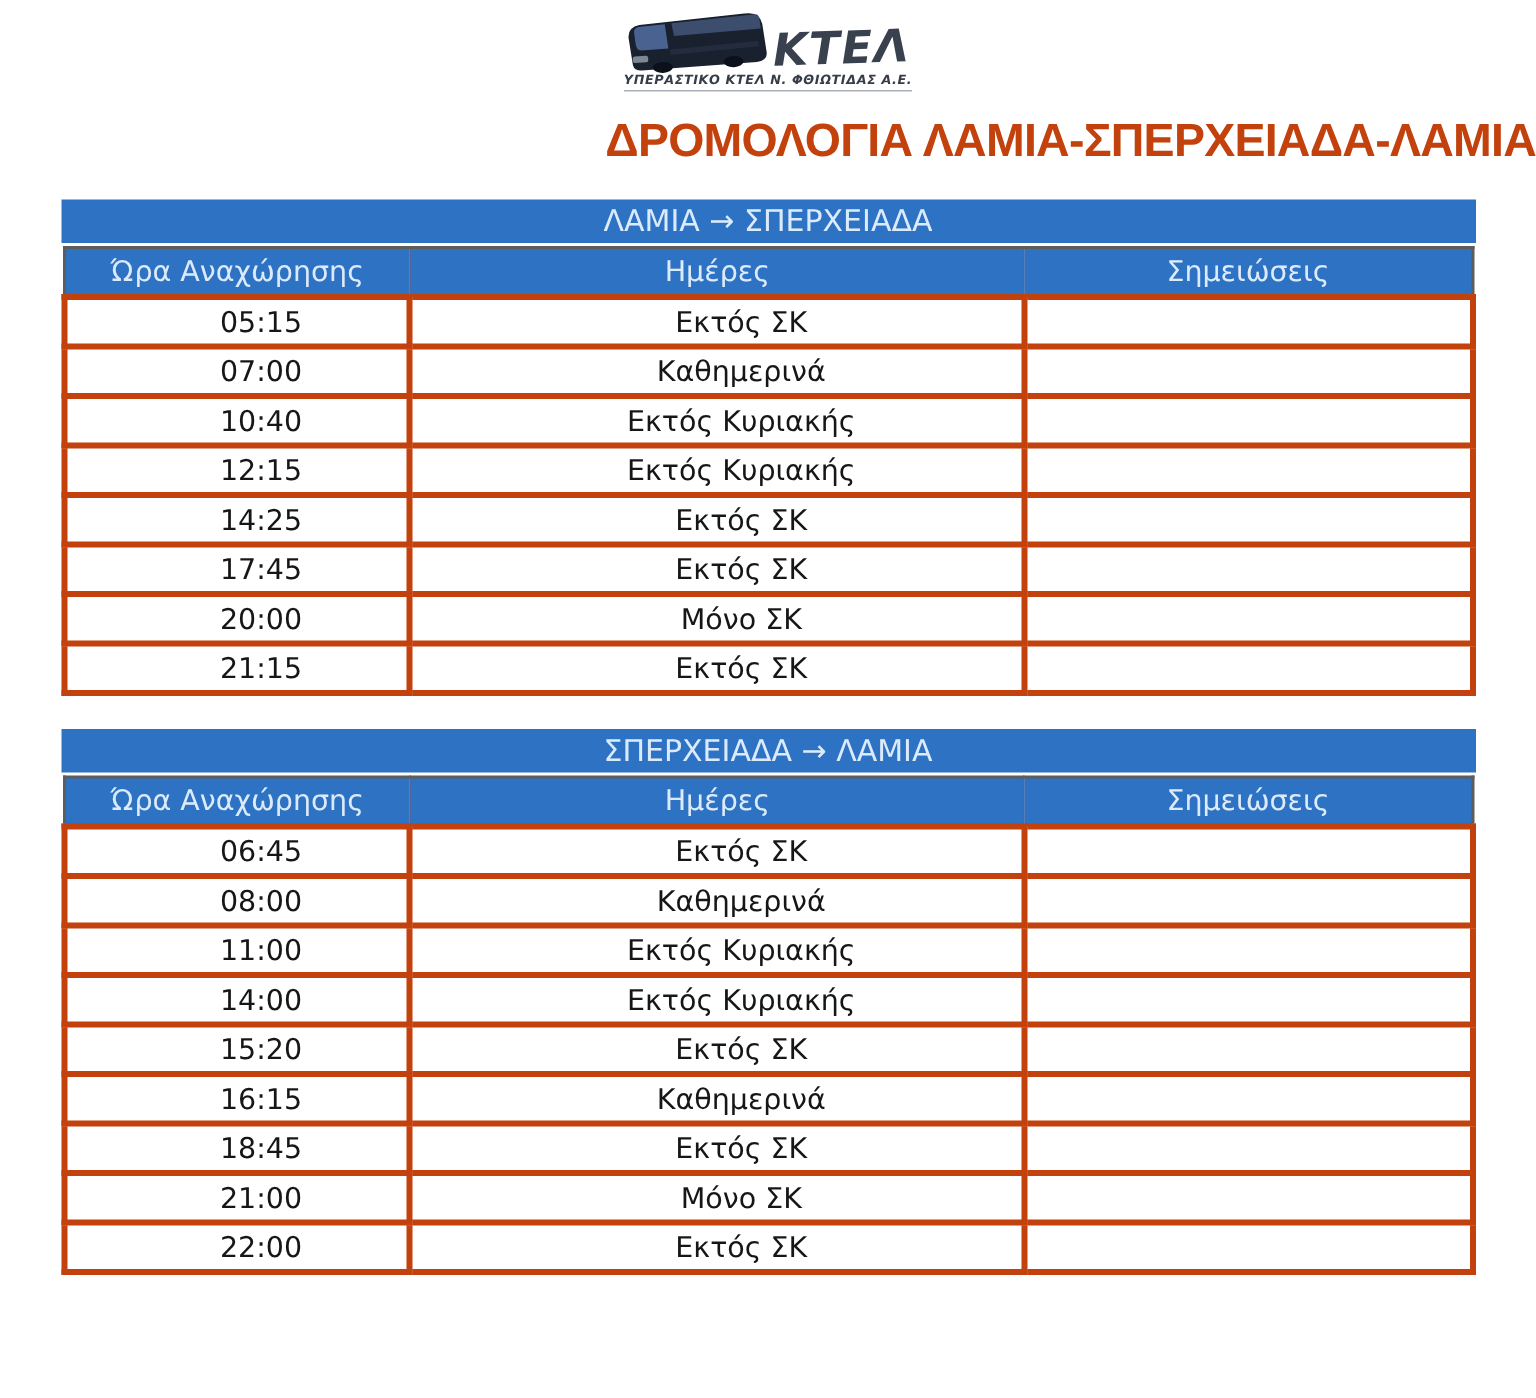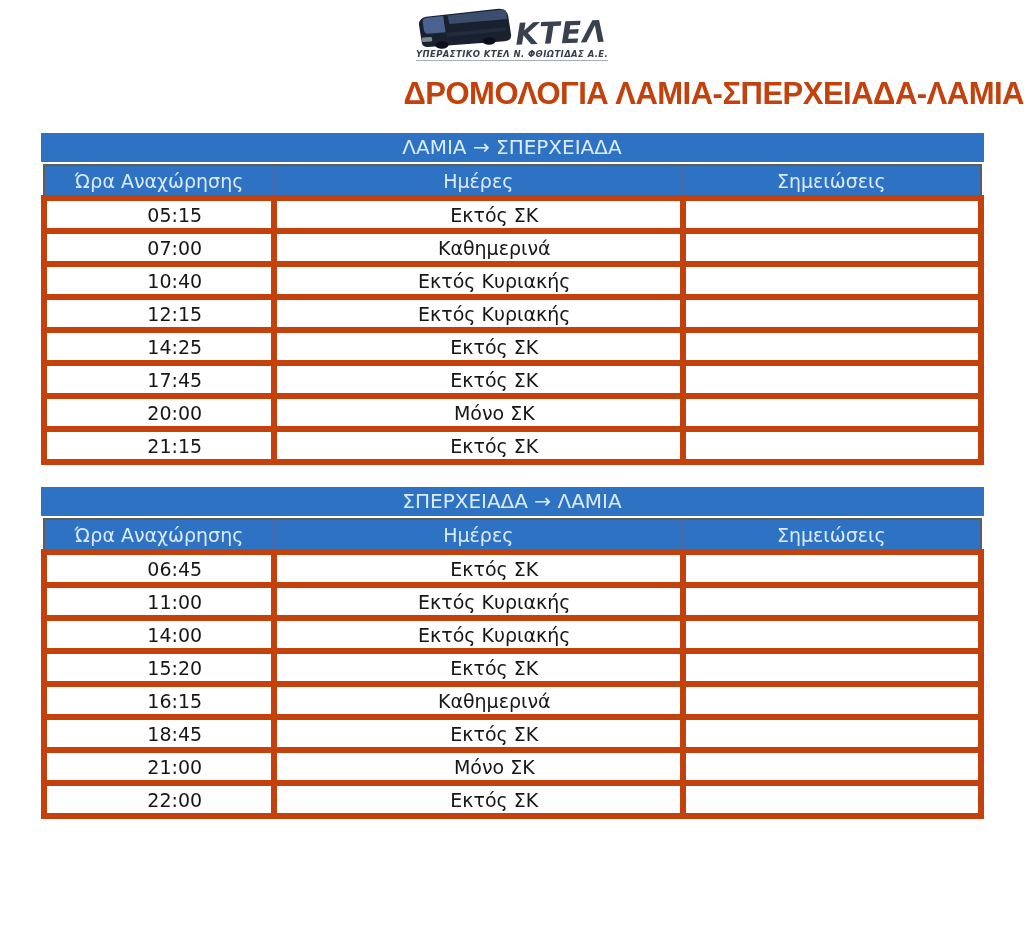--- a/index.html
+++ b/index.html
@@ -88,21 +88,21 @@
     height: 33px;
     border: 1px solid #4e669b;
     border-top: none;
   }
   table.schedule tbody td {
     background: #ffffff;
     color: #161616;
     font-size: 19px;
     text-align: center;
     height: 33px;
-    border: 6px solid #c2410c;
+    border: 4px solid #c2410c;
     padding-left: 32px;
   }
 </style>
 </head>
 <body>
 
 <div class="logo-wrap">
   <div class="logo-lockup">
     <svg class="logo-bus" width="96" height="42" viewBox="0 0 130 56" aria-hidden="true">
       <path d="M6 46 L3 22 Q2 12 13 10 L108 3 Q122 1 124 13 L127 38 Q128 46 118 47 L14 51 Q7 51 6 46 Z" fill="#19212f"></path>
@@ -198,20 +198,25 @@
           <th>Σημειώσεις</th>
         </tr>
       </thead>
       <tbody>
         <tr>
           <td>06:45</td>
           <td>Εκτός ΣΚ</td>
           <td></td>
         </tr>
         <tr>
+          <td>08:00</td>
+          <td>Καθημερινά</td>
+          <td></td>
+        </tr>
+        <tr>
           <td>11:00</td>
           <td>Εκτός Κυριακής</td>
           <td></td>
         </tr>
         <tr>
           <td>14:00</td>
           <td>Εκτός Κυριακής</td>
           <td></td>
         </tr>
         <tr>

